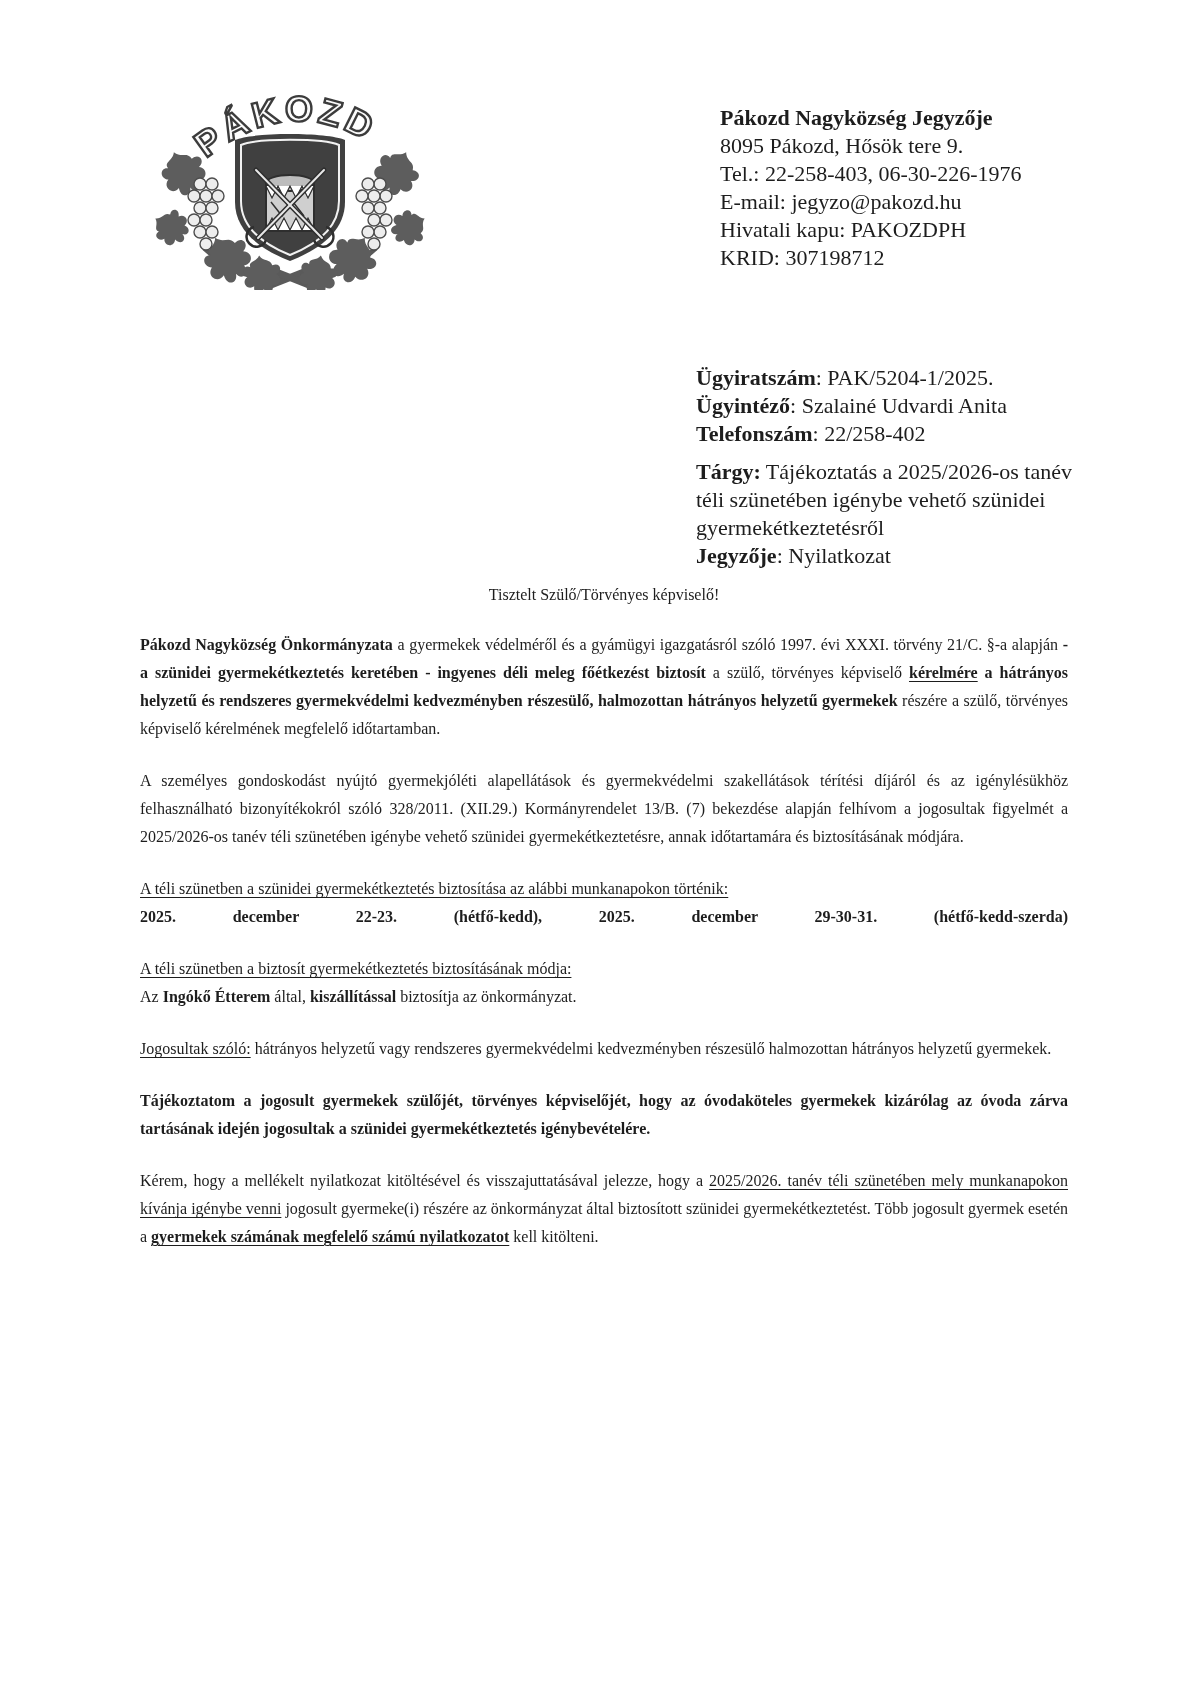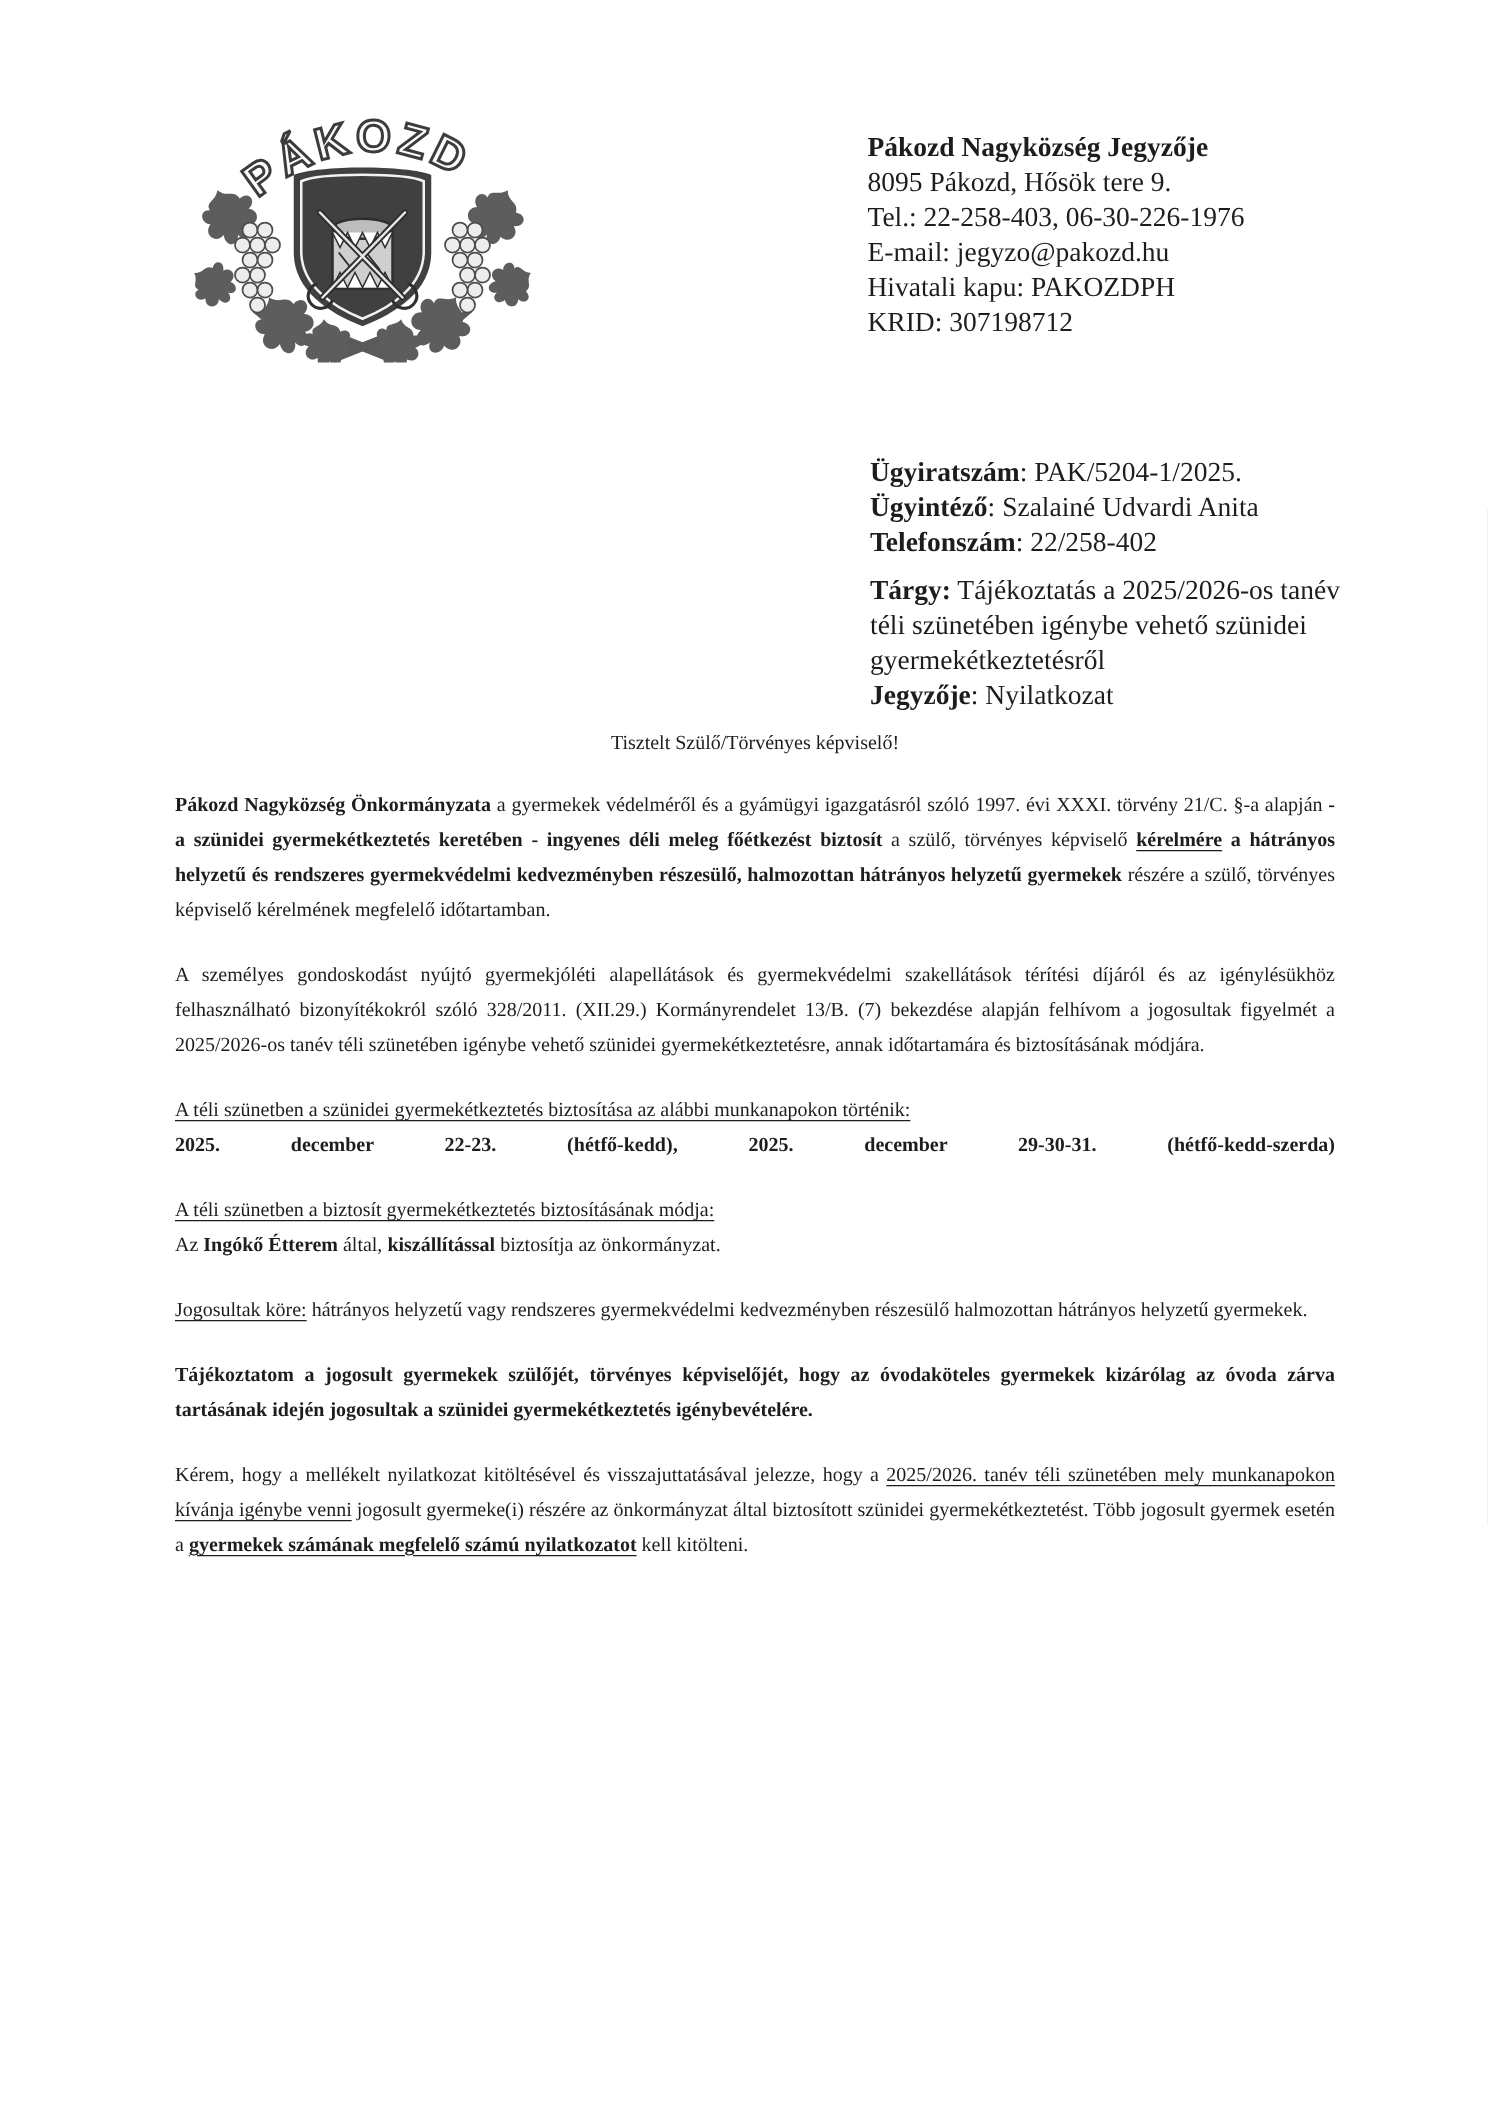--- a/index.html
+++ b/index.html
@@ -9,21 +9,21 @@
     margin:0 auto;
     background:#ffffff;
     overflow:hidden;
     font-family:"Liberation Serif","DejaVu Serif",serif;
     color:#1d1d1d;
   }
   
   .logo{position:absolute;left:150px;top:80px;width:280px;height:210px;}
   .logo svg{width:100%;height:100%;}
   
-  .letterhead{position:absolute;left:694px;top:104px;font-size:22px;line-height:28px;}
+  .letterhead{position:absolute;left:720px;top:104px;font-size:22px;line-height:28px;}
   .letterhead p{margin:0;}
   .lh-title{font-weight:700;}
   
   .meta{position:absolute;left:696px;top:364px;width:400px;font-size:22px;line-height:28px;}
   .meta p{margin:0;}
   .subject{margin-top:10px;}
   
   .body{position:absolute;left:140px;top:581px;width:928px;font-size:16px;line-height:28px;}
   .salutation{margin:0 0 22px 0;text-align:center;}
   .para{margin:0;}
@@ -159,21 +159,21 @@
         </div>
         <div class="block">
           <p class="para left"><span class="u">A téli szünetben a szünidei gyermekétkeztetés biztosítása az alábbi munkanapokon történik:</span></p>
           <p class="para justify-all"><span class="b">2025. december 22-23. (hétfő-kedd), 2025. december 29-30-31. (hétfő-kedd-szerda)</span></p>
         </div>
         <div class="block">
           <p class="para left"><span class="u">A téli szünetben a biztosít gyermekétkeztetés biztosításának módja:</span></p>
           <p class="para left"><span>Az </span><span class="b">Ingókő Étterem</span><span> által, </span><span class="b">kiszállítással</span><span> biztosítja az önkormányzat.</span></p>
         </div>
         <div class="block">
-          <p class="para justify"><span class="u">Jogosultak köre:</span><span> hátrányos helyzetű vagy rendszeres gyermekvédelmi kedvezményben részesülő halmozottan hátrányos helyzetű gyermekek.</span></p>
+          <p class="para justify"><span class="u">Jogosultak szóló:</span><span> hátrányos helyzetű vagy rendszeres gyermekvédelmi kedvezményben részesülő halmozottan hátrányos helyzetű gyermekek.</span></p>
         </div>
         <div class="block">
           <p class="para justify"><span class="b">Tájékoztatom a jogosult gyermekek szülőjét, törvényes képviselőjét, hogy az óvodaköteles gyermekek kizárólag az óvoda zárva tartásának idején jogosultak a szünidei gyermekétkeztetés igénybevételére.</span></p>
         </div>
         <div class="block">
           <p class="para justify"><span>Kérem, hogy a mellékelt nyilatkozat kitöltésével és visszajuttatásával jelezze, hogy a </span><span class="u">2025/2026. tanév téli szünetében mely munkanapokon kívánja igénybe venni</span><span> jogosult gyermeke(i) részére az önkormányzat által biztosított szünidei gyermekétkeztetést. Több jogosult gyermek esetén a </span><span class="b u">gyermekek számának megfelelő számú nyilatkozatot</span><span> kell kitölteni.</span></p>
         </div>
       </div>
   </div>
 

